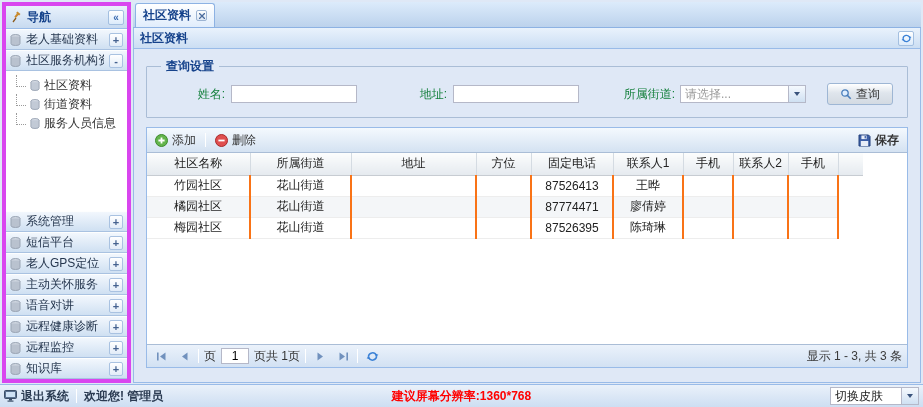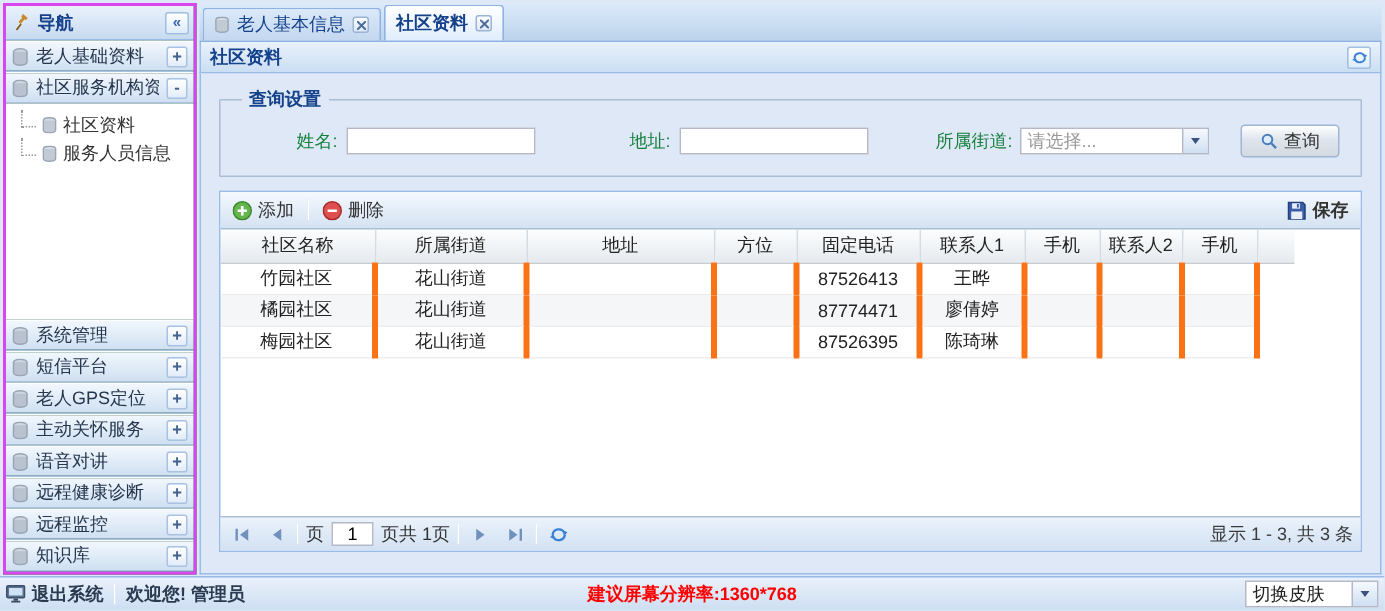--- a/index.html
+++ b/index.html
@@ -9,21 +9,21 @@
     font-size:12px;
     background:#dfe8f6;
     position:relative;
     color:#222;
   }
   svg { display:block; }
 
   
   #sidebar {
     position:absolute; left:2px; top:2px; width:129px; bottom:24px;
-    background:#14532d; border:2px solid #d946ef;
+    background:#f9a8d4; border:4px solid #d946ef;
     display:flex; flex-direction:column;
   }
   .sidebar-header {
     height:23px; flex:none;
     background:linear-gradient(#e9f2fc,#c7daf0);
     border-bottom:1px solid #99bbe8;
     display:flex; align-items:center; padding:0 3px; gap:4px;
   }
   .sidebar-title { font-weight:bold; color:#15428b; flex:1; }
   .tool-btn {
@@ -194,21 +194,21 @@
   .grid-body { flex:1; overflow:hidden; }
   table.data { border-collapse:collapse; table-layout:fixed; width:716px; }
   table.data th {
     height:22px; font-weight:normal; color:#222;
     background:linear-gradient(#fcfdfd,#e5eaef);
     border-right:1px solid #d4dbe2; border-bottom:1px solid #c7ccd2;
     text-align:center; overflow:hidden; white-space:nowrap;
   }
   table.data td {
     height:21px; text-align:center; color:#222;
-    border-bottom:1px solid #ededed; border-right:4px solid #f97316;
+    border-bottom:1px solid #ededed; border-right:2px solid #f97316;
     overflow:hidden; white-space:nowrap; background:#fff;
   }
   table.data tbody tr { cursor:pointer; }
   table.data tbody tr:nth-child(even) td:not(.filler) { background:#f4f6f8; }
   table.data td.filler { border-bottom:none; border-right:none; background:#fff; }
   table.data th.filler { border-right:none; }
 
   .pager {
     height:23px; flex:none;
     background:linear-gradient(#ebf2fb,#d2e1f3);
@@ -264,141 +264,137 @@
         <span class="tree-elbow"></span>
         <span class="cyl-icon">
           <svg width="10" height="11" viewBox="0 0 11 12">
             <ellipse cx="5.5" cy="2.5" rx="4.5" ry="2" fill="#d6dce5" stroke="#9aa5b4"></ellipse>
             <path d="M1 2.5 V9.5 A4.5 2 0 0 0 10 9.5 V2.5" fill="#c2cad6" stroke="#9aa5b4"></path>
           </svg>
         </span>
         <span>社区资料</span>
       </div>
 
-
       <div class="tree-item">
         <span class="tree-elbow"></span>
         <span class="cyl-icon">
           <svg width="10" height="11" viewBox="0 0 11 12">
             <ellipse cx="5.5" cy="2.5" rx="4.5" ry="2" fill="#d6dce5" stroke="#9aa5b4"></ellipse>
             <path d="M1 2.5 V9.5 A4.5 2 0 0 0 10 9.5 V2.5" fill="#c2cad6" stroke="#9aa5b4"></path>
           </svg>
         </span>
-        <span>服务人员信息</span>
-      </div>
-    </div>
-
-  <div>
-
-      <div class="acc-header">
-        <span>
-          <svg width="11" height="12" viewBox="0 0 11 12">
-            <ellipse cx="5.5" cy="2.5" rx="4.5" ry="2" fill="#cfd6e0" stroke="#9aa5b4"></ellipse>
-            <path d="M1 2.5 V9.5 A4.5 2 0 0 0 10 9.5 V2.5" fill="#b9c2cf" stroke="#9aa5b4"></path>
-          </svg>
-        </span>
-        <span class="label">系统管理</span>
-        <span class="pm-btn">+</span>
-      </div>
-
-      <div class="acc-header">
-        <span>
-          <svg width="11" height="12" viewBox="0 0 11 12">
-            <ellipse cx="5.5" cy="2.5" rx="4.5" ry="2" fill="#cfd6e0" stroke="#9aa5b4"></ellipse>
-            <path d="M1 2.5 V9.5 A4.5 2 0 0 0 10 9.5 V2.5" fill="#b9c2cf" stroke="#9aa5b4"></path>
-          </svg>
-        </span>
-        <span class="label">短信平台</span>
-        <span class="pm-btn">+</span>
-      </div>
-
-      <div class="acc-header">
-        <span>
-          <svg width="11" height="12" viewBox="0 0 11 12">
-            <ellipse cx="5.5" cy="2.5" rx="4.5" ry="2" fill="#cfd6e0" stroke="#9aa5b4"></ellipse>
-            <path d="M1 2.5 V9.5 A4.5 2 0 0 0 10 9.5 V2.5" fill="#b9c2cf" stroke="#9aa5b4"></path>
-          </svg>
-        </span>
-        <span class="label">老人GPS定位</span>
-        <span class="pm-btn">+</span>
-      </div>
-
-      <div class="acc-header">
-        <span>
-          <svg width="11" height="12" viewBox="0 0 11 12">
-            <ellipse cx="5.5" cy="2.5" rx="4.5" ry="2" fill="#cfd6e0" stroke="#9aa5b4"></ellipse>
-            <path d="M1 2.5 V9.5 A4.5 2 0 0 0 10 9.5 V2.5" fill="#b9c2cf" stroke="#9aa5b4"></path>
-          </svg>
-        </span>
-        <span class="label">主动关怀服务</span>
-        <span class="pm-btn">+</span>
-      </div>
-
-      <div class="acc-header">
-        <span>
-          <svg width="11" height="12" viewBox="0 0 11 12">
-            <ellipse cx="5.5" cy="2.5" rx="4.5" ry="2" fill="#cfd6e0" stroke="#9aa5b4"></ellipse>
-            <path d="M1 2.5 V9.5 A4.5 2 0 0 0 10 9.5 V2.5" fill="#b9c2cf" stroke="#9aa5b4"></path>
-          </svg>
-        </span>
-        <span class="label">语音对讲</span>
-        <span class="pm-btn">+</span>
-      </div>
-
-      <div class="acc-header">
-        <span>
-          <svg width="11" height="12" viewBox="0 0 11 12">
-            <ellipse cx="5.5" cy="2.5" rx="4.5" ry="2" fill="#cfd6e0" stroke="#9aa5b4"></ellipse>
-            <path d="M1 2.5 V9.5 A4.5 2 0 0 0 10 9.5 V2.5" fill="#b9c2cf" stroke="#9aa5b4"></path>
-          </svg>
-        </span>
-        <span class="label">远程健康诊断</span>
-        <span class="pm-btn">+</span>
-      </div>
-
-      <div class="acc-header">
-        <span>
-          <svg width="11" height="12" viewBox="0 0 11 12">
-            <ellipse cx="5.5" cy="2.5" rx="4.5" ry="2" fill="#cfd6e0" stroke="#9aa5b4"></ellipse>
-            <path d="M1 2.5 V9.5 A4.5 2 0 0 0 10 9.5 V2.5" fill="#b9c2cf" stroke="#9aa5b4"></path>
-          </svg>
-        </span>
-        <span class="label">远程监控</span>
-        <span class="pm-btn">+</span>
-      </div>
-
-      <div class="acc-header">
-        <span>
-          <svg width="11" height="12" viewBox="0 0 11 12">
-            <ellipse cx="5.5" cy="2.5" rx="4.5" ry="2" fill="#cfd6e0" stroke="#9aa5b4"></ellipse>
-            <path d="M1 2.5 V9.5 A4.5 2 0 0 0 10 9.5 V2.5" fill="#b9c2cf" stroke="#9aa5b4"></path>
-          </svg>
-        </span>
-        <span class="label">知识库</span>
-        <span class="pm-btn">+</span>
-      </div>
-    </div>
-</div>
-
-<div id="main">
-  <div class="tabstrip">
-    <div class="tab">
-      <span>
+        <span>街道资料</span>
+      </div>
+
+      <div class="tree-item">
+        <span class="tree-elbow"></span>
+        <span class="cyl-icon">
           <svg width="10" height="11" viewBox="0 0 11 12">
             <ellipse cx="5.5" cy="2.5" rx="4.5" ry="2" fill="#d6dce5" stroke="#9aa5b4"></ellipse>
             <path d="M1 2.5 V9.5 A4.5 2 0 0 0 10 9.5 V2.5" fill="#c2cad6" stroke="#9aa5b4"></path>
           </svg>
         </span>
-      <span>老人基本信息</span>
-      <span class="tab-close">
-          <svg width="6" height="6" viewBox="0 0 6 6">
-            <path d="M0 0 L6 6 M6 0 L0 6" stroke="#4b6c9d" stroke-width="1.3"></path>
-          </svg>
-        </span>
+        <span>服务人员信息</span>
+      </div>
     </div>
+
+  <div>
+
+      <div class="acc-header">
+        <span>
+          <svg width="11" height="12" viewBox="0 0 11 12">
+            <ellipse cx="5.5" cy="2.5" rx="4.5" ry="2" fill="#cfd6e0" stroke="#9aa5b4"></ellipse>
+            <path d="M1 2.5 V9.5 A4.5 2 0 0 0 10 9.5 V2.5" fill="#b9c2cf" stroke="#9aa5b4"></path>
+          </svg>
+        </span>
+        <span class="label">系统管理</span>
+        <span class="pm-btn">+</span>
+      </div>
+
+      <div class="acc-header">
+        <span>
+          <svg width="11" height="12" viewBox="0 0 11 12">
+            <ellipse cx="5.5" cy="2.5" rx="4.5" ry="2" fill="#cfd6e0" stroke="#9aa5b4"></ellipse>
+            <path d="M1 2.5 V9.5 A4.5 2 0 0 0 10 9.5 V2.5" fill="#b9c2cf" stroke="#9aa5b4"></path>
+          </svg>
+        </span>
+        <span class="label">短信平台</span>
+        <span class="pm-btn">+</span>
+      </div>
+
+      <div class="acc-header">
+        <span>
+          <svg width="11" height="12" viewBox="0 0 11 12">
+            <ellipse cx="5.5" cy="2.5" rx="4.5" ry="2" fill="#cfd6e0" stroke="#9aa5b4"></ellipse>
+            <path d="M1 2.5 V9.5 A4.5 2 0 0 0 10 9.5 V2.5" fill="#b9c2cf" stroke="#9aa5b4"></path>
+          </svg>
+        </span>
+        <span class="label">老人GPS定位</span>
+        <span class="pm-btn">+</span>
+      </div>
+
+      <div class="acc-header">
+        <span>
+          <svg width="11" height="12" viewBox="0 0 11 12">
+            <ellipse cx="5.5" cy="2.5" rx="4.5" ry="2" fill="#cfd6e0" stroke="#9aa5b4"></ellipse>
+            <path d="M1 2.5 V9.5 A4.5 2 0 0 0 10 9.5 V2.5" fill="#b9c2cf" stroke="#9aa5b4"></path>
+          </svg>
+        </span>
+        <span class="label">主动关怀服务</span>
+        <span class="pm-btn">+</span>
+      </div>
+
+      <div class="acc-header">
+        <span>
+          <svg width="11" height="12" viewBox="0 0 11 12">
+            <ellipse cx="5.5" cy="2.5" rx="4.5" ry="2" fill="#cfd6e0" stroke="#9aa5b4"></ellipse>
+            <path d="M1 2.5 V9.5 A4.5 2 0 0 0 10 9.5 V2.5" fill="#b9c2cf" stroke="#9aa5b4"></path>
+          </svg>
+        </span>
+        <span class="label">语音对讲</span>
+        <span class="pm-btn">+</span>
+      </div>
+
+      <div class="acc-header">
+        <span>
+          <svg width="11" height="12" viewBox="0 0 11 12">
+            <ellipse cx="5.5" cy="2.5" rx="4.5" ry="2" fill="#cfd6e0" stroke="#9aa5b4"></ellipse>
+            <path d="M1 2.5 V9.5 A4.5 2 0 0 0 10 9.5 V2.5" fill="#b9c2cf" stroke="#9aa5b4"></path>
+          </svg>
+        </span>
+        <span class="label">远程健康诊断</span>
+        <span class="pm-btn">+</span>
+      </div>
+
+      <div class="acc-header">
+        <span>
+          <svg width="11" height="12" viewBox="0 0 11 12">
+            <ellipse cx="5.5" cy="2.5" rx="4.5" ry="2" fill="#cfd6e0" stroke="#9aa5b4"></ellipse>
+            <path d="M1 2.5 V9.5 A4.5 2 0 0 0 10 9.5 V2.5" fill="#b9c2cf" stroke="#9aa5b4"></path>
+          </svg>
+        </span>
+        <span class="label">远程监控</span>
+        <span class="pm-btn">+</span>
+      </div>
+
+      <div class="acc-header">
+        <span>
+          <svg width="11" height="12" viewBox="0 0 11 12">
+            <ellipse cx="5.5" cy="2.5" rx="4.5" ry="2" fill="#cfd6e0" stroke="#9aa5b4"></ellipse>
+            <path d="M1 2.5 V9.5 A4.5 2 0 0 0 10 9.5 V2.5" fill="#b9c2cf" stroke="#9aa5b4"></path>
+          </svg>
+        </span>
+        <span class="label">知识库</span>
+        <span class="pm-btn">+</span>
+      </div>
+    </div>
+</div>
+
+<div id="main">
+  <div class="tabstrip">
     <div class="tab active">
       <span>社区资料</span>
       <span class="tab-close">
           <svg width="6" height="6" viewBox="0 0 6 6">
             <path d="M0 0 L6 6 M6 0 L0 6" stroke="#4b6c9d" stroke-width="1.3"></path>
           </svg>
         </span>
     </div>
   </div>
 

